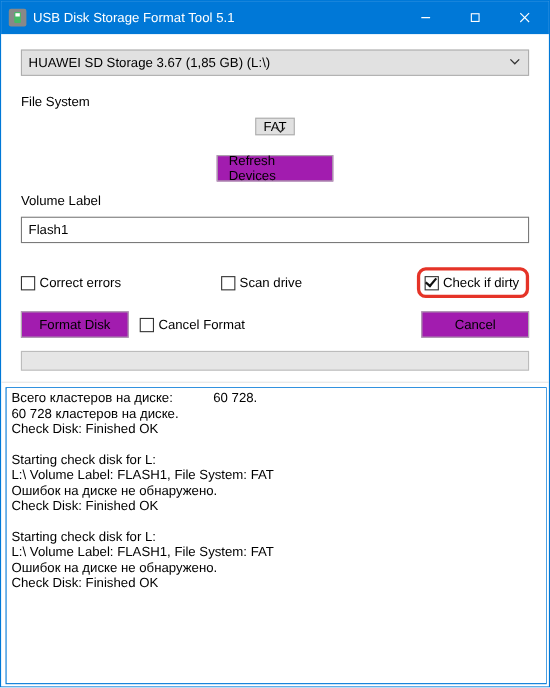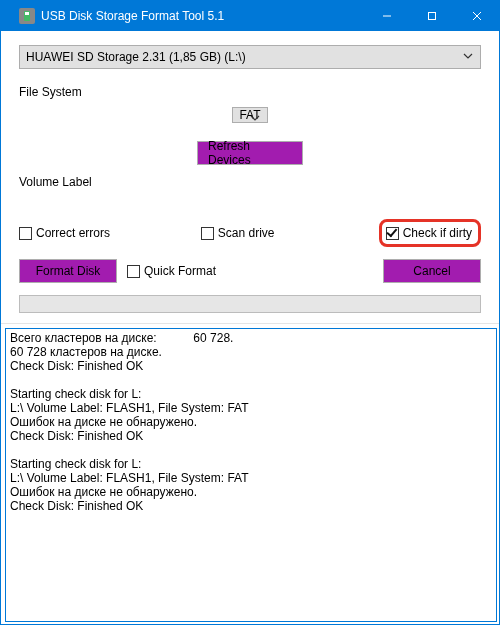--- a/index.html
+++ b/index.html
@@ -18,21 +18,21 @@
     height: 625px;
     display: flex;
     flex-direction: column;
   }
   .titlebar {
     background: #0078d7;
     color: #fff;
     height: 30px;
     display: flex;
     align-items: center;
-    padding-left: 18px;
+    padding-left: 7px;
     gap: 6px;
   }
   .titlebar .title { flex: 1; font-size: 12px; }
   .titlebar .ctrls { display: flex; height: 100%; }
   .titlebar .ctrl {
     width: 45px; height: 100%;
     display: flex; align-items: center; justify-content: center;
     color: #fff; font-family: sans-serif;
   }
   .app-icon {
@@ -170,21 +170,21 @@
             <line x1="1" y1="1" x2="9" y2="9" stroke="#fff" stroke-width="1"></line>
             <line x1="9" y1="1" x2="1" y2="9" stroke="#fff" stroke-width="1"></line>
           </svg>
         </div>
     </div>
   </div>
 
   <div class="content">
 
     <div class="dropdown">
-      <span>HUAWEI  SD Storage  2.31 (1,85 GB) (L:\)</span>
+      <span>HUAWEI  SD Storage  3.67 (1,85 GB) (L:\)</span>
       <span class="chev">
         <svg class="chevron-svg" viewBox="0 0 12 12">
             <path d="M2 4 L6 8 L10 4" fill="none" stroke="#333" stroke-width="1.2"></path>
           </svg>
       </span>
     </div>
 
     <div class="label" style="margin-top:16px">File System</div>
     <div class="row-fs">
       <div class="dropdown">
@@ -192,20 +192,21 @@
         <span class="chev">
           <svg class="chevron-svg" viewBox="0 0 12 12">
               <path d="M2 4 L6 8 L10 4" fill="none" stroke="#333" stroke-width="1.2"></path>
             </svg>
         </span>
       </div>
       <div class="btn" style="width:106px">Refresh Devices</div>
     </div>
 
     <div class="label" style="margin-top:10px">Volume Label</div>
+    <input class="text-input" value="Flash1" style="">
 
     <div style="height:22px"></div>
 
     <div class="row-ops">
       <label class="chk-wrap">
         <span class="chk"></span>
         <span>Correct errors</span>
       </label>
       <label class="chk-wrap">
         <span class="chk"></span>
@@ -216,21 +217,21 @@
           <span class="chk checked"></span>
           <span>Check if dirty</span>
         </label>
       </span>
     </div>
 
     <div class="row-ops">
       <div class="btn">Format Disk</div>
       <label class="chk-wrap">
         <span class="chk"></span>
-        <span>Quick Format</span>
+        <span>Cancel Format</span>
       </label>
       <div class="btn spacer-btn" style="width:90px">Cancel</div>
     </div>
 
     <div class="progress"></div>
   </div>
 
   <div class="log-wrap">
     <div class="log">
       <div class="log-inner">Всего кластеров на диске:           60 728.

